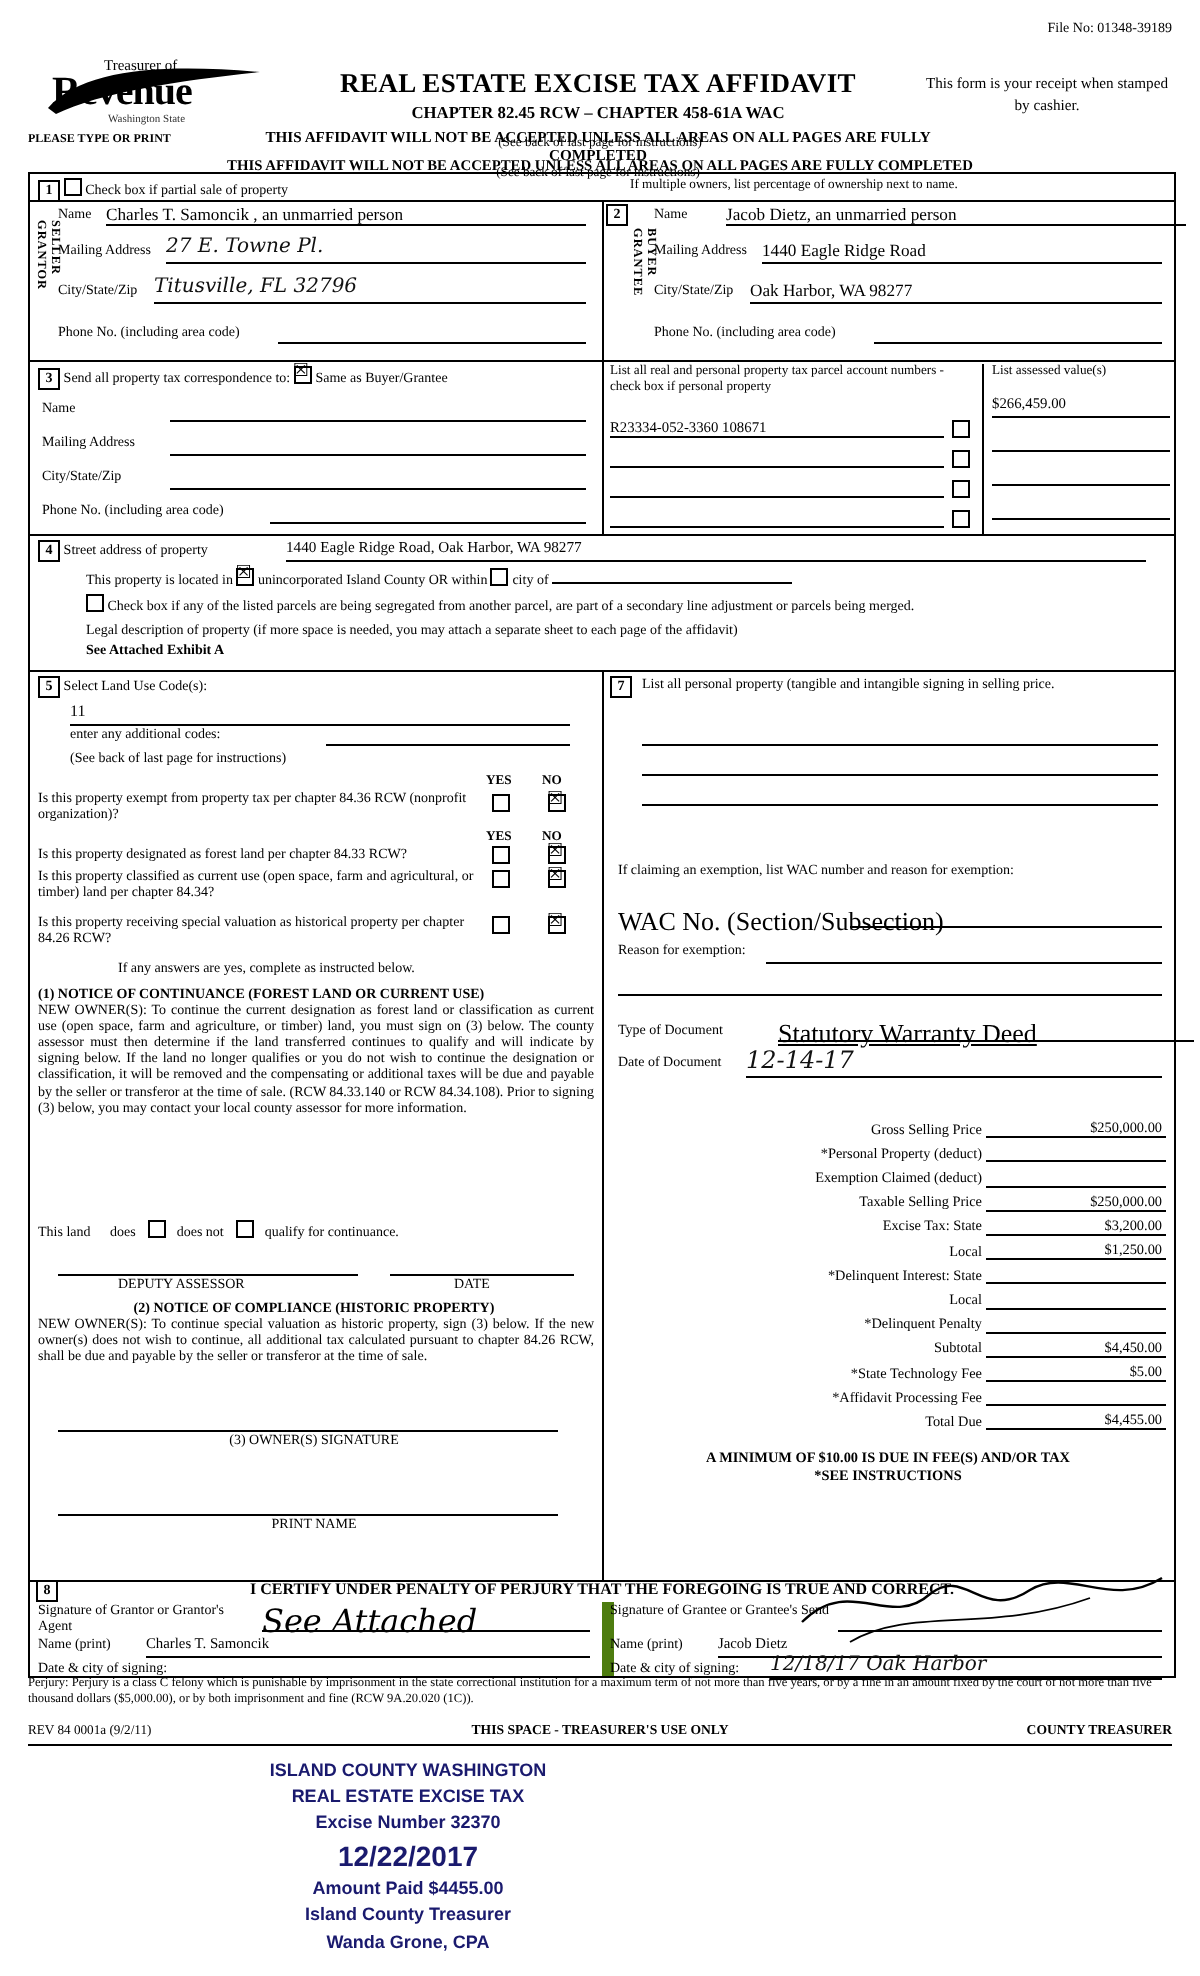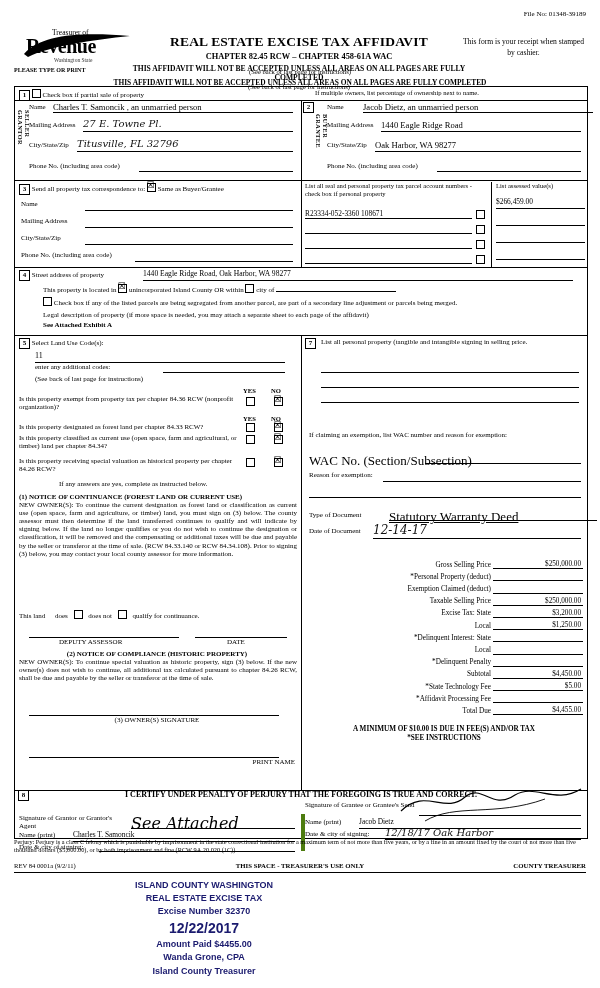--- a/index.html
+++ b/index.html
@@ -237,21 +237,21 @@
       <div style="position:absolute;left:44px;top:303px;font-size:7px;font-weight:normal;">DEPUTY ASSESSOR</div>
       <div style="position:absolute;left:212px;top:303px;font-size:7px;">DATE</div>
 
       <div style="position:absolute;left:4px;top:315px;width:276px;font-size:7px;font-weight:bold;text-align:center;">(2) NOTICE OF COMPLIANCE (HISTORIC PROPERTY)</div>
       <div style="position:absolute;left:4px;top:323px;width:278px;font-size:7px;line-height:1.16;text-align:justify;">NEW OWNER(S): To continue special valuation as historic property, sign (3) below. If the new owner(s) does not wish to continue, all additional tax calculated pursuant to chapter 84.26 RCW, shall be due and payable by the seller or transferor at the time of sale.</div>
 
       <div style="position:absolute;left:14px;top:370px;width:250px;border-bottom:0.8px solid #000;height:10px;"></div>
       <div style="position:absolute;left:4px;top:381px;width:276px;text-align:center;font-size:7px;">(3) OWNER(S) SIGNATURE</div>
 
       <div style="position:absolute;left:14px;top:412px;width:250px;border-bottom:0.8px solid #000;height:10px;"></div>
-      <div style="position:absolute;left:4px;top:423px;width:276px;text-align:right;font-size:7px;">PRINT NAME</div>
+      <div style="position:absolute;left:4px;top:423px;width:276px;text-align:center;font-size:7px;">PRINT NAME</div>
     </div>
 
     <div class="sec" style="left:286px;top:248px;width:286px;height:455px;">
       <div style="position:absolute;left:4px;top:3px;">
         <span class="num">7</span>
       </div>
       <div style="position:absolute;left:20px;top:3px;width:260px;font-size:7px;line-height:1.2;">List all personal property (tangible and intangible signing in selling price.</div>
       <div style="position:absolute;left:20px;top:26px;width:258px;border-bottom:0.8px solid #000;height:11px;"></div>
       <div style="position:absolute;left:20px;top:41px;width:258px;border-bottom:0.8px solid #000;height:11px;"></div>
       <div style="position:absolute;left:20px;top:56px;width:258px;border-bottom:0.8px solid #000;height:11px;"></div>
@@ -330,21 +330,21 @@
       <div style="position:absolute;left:4px;top:390px;width:278px;text-align:center;font-size:7.2px;font-weight:bold;">A MINIMUM OF $10.00 IS DUE IN FEE(S) AND/OR TAX</div>
       <div style="position:absolute;left:4px;top:399px;width:278px;text-align:center;font-size:7.2px;font-weight:bold;">*SEE INSTRUCTIONS</div>
     </div>
 
     <div class="rowline" style="left:0;top:703px;width:572px;height:1px;"></div>
   </div>
 
   <div style="position:absolute;left:14px;top:789px;width:572px;height:49px;border:1.2px solid #000;border-top:none;">
     <div style="position:absolute;left:3px;top:1px;"><span class="num">8</span></div>
     <div style="position:absolute;left:0;top:1px;width:572px;text-align:center;font-size:8px;font-weight:bold;">I CERTIFY UNDER PENALTY OF PERJURY THAT THE FOREGOING IS TRUE AND CORRECT.</div>
-    <div style="position:absolute;left:0;top:25px;width:286px;height:37px;border-right:4px solid #4d7c0f;">
+    <div style="position:absolute;left:0;top:12px;width:286px;height:37px;border-right:6px solid #4d7c0f;">
       <div style="position:absolute;left:4px;top:0px;width:110px;font-size:7px;line-height:1.15;">Signature of Grantor or Grantor's Agent</div>
       <div style="position:absolute;left:116px;top:0px;width:164px;border-bottom:0.8px solid #000;height:14px;"><span class="scriptsig">See Attached</span></div>
       <div style="position:absolute;left:4px;top:17px;font-size:7px;">Name (print)</div>
       <div style="position:absolute;left:58px;top:16px;width:222px;border-bottom:0.8px solid #000;height:11px;font-size:7.4px;">Charles T. Samoncik</div>
       <div style="position:absolute;left:4px;top:29px;font-size:7px;">Date &amp; city of signing:</div>
       <div style="position:absolute;left:84px;top:28px;width:196px;border-bottom:0.8px solid #000;height:9px;"></div>
     </div>
     <div style="position:absolute;left:286px;top:12px;width:286px;height:37px;">
       <div style="position:absolute;left:4px;top:0px;width:112px;font-size:7px;line-height:1.15;">Signature of Grantee or Grantee's Send</div>
       <div style="position:absolute;left:118px;top:0px;width:162px;border-bottom:0.8px solid #000;height:14px;"><span class="scriptsig"></span></div>
@@ -364,18 +364,18 @@
   <div class="treas">THIS SPACE - TREASURER'S USE ONLY</div>
   <div class="countytr">COUNTY TREASURER</div>
 
   <div class="stampbox">
     <div class="stamp">
       <div>ISLAND COUNTY WASHINGTON</div>
       <div>REAL ESTATE EXCISE TAX</div>
       <div>Excise Number 32370</div>
       <div class="big">12/22/2017</div>
       <div>Amount Paid $4455.00</div>
+      <div>Island County Treasurer</div>
       <div>Wanda Grone, CPA</div>
-      <div>Island County Treasurer</div>
     </div>
   </div>
 
 </div>
 
 </body></html>

